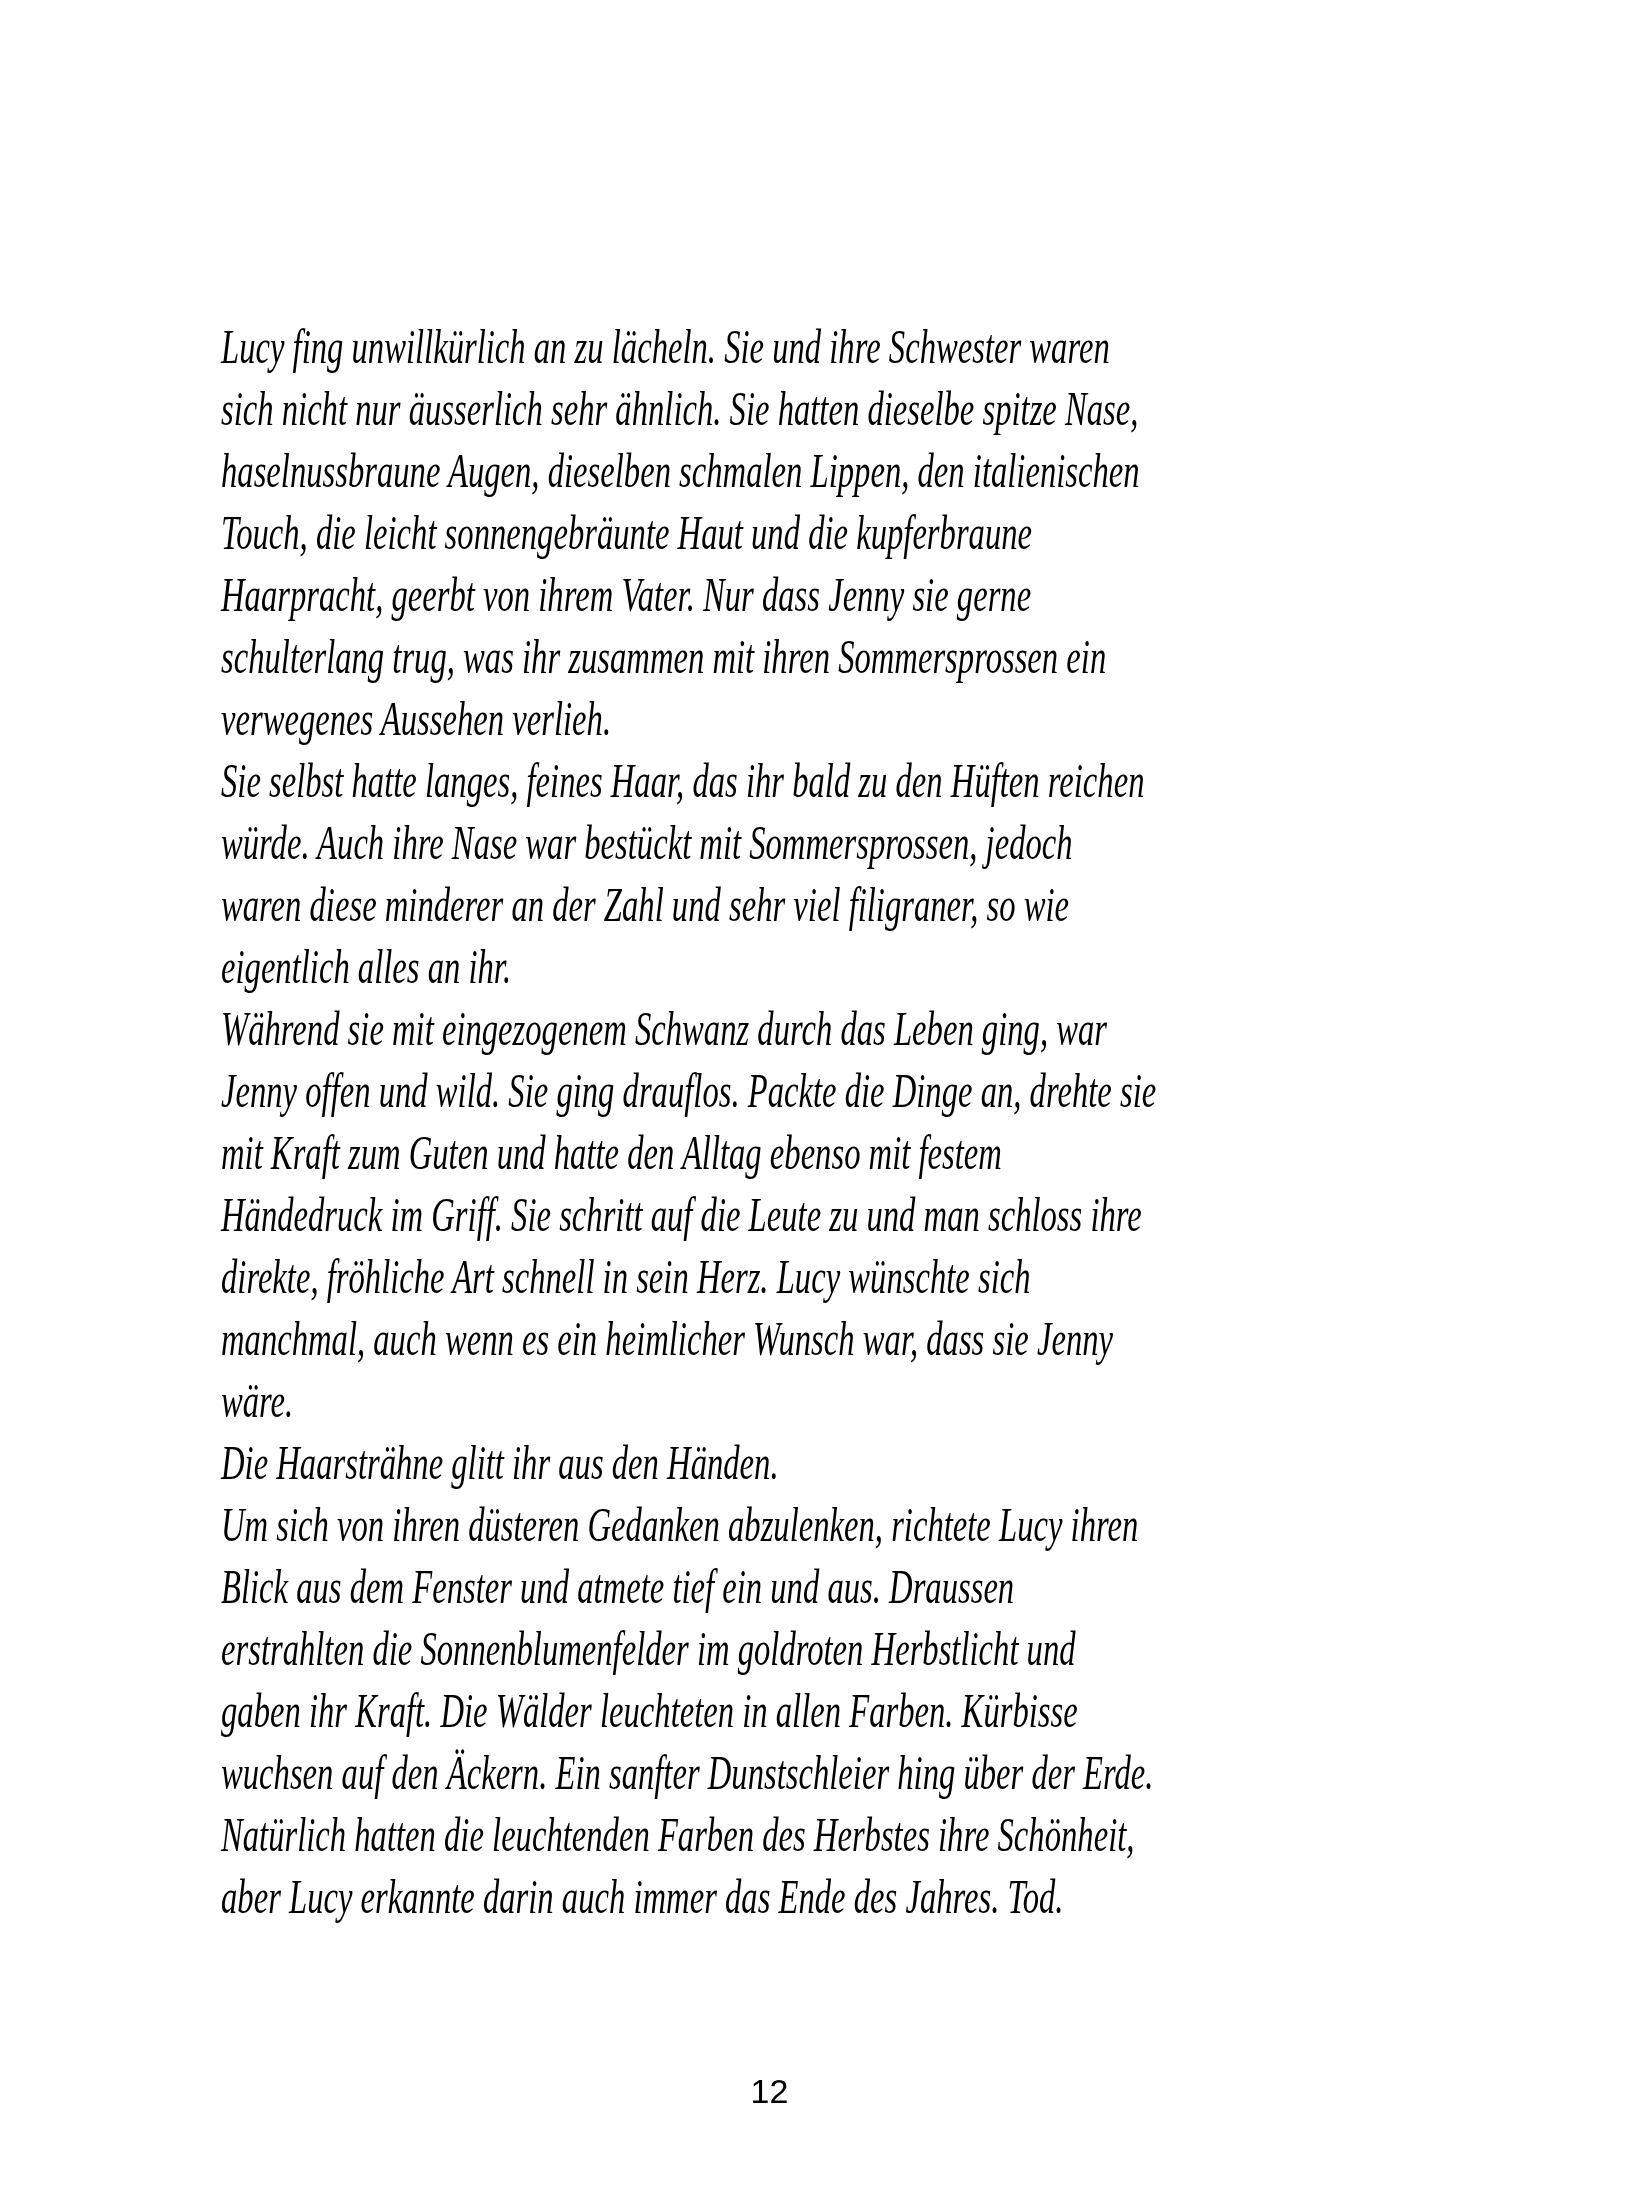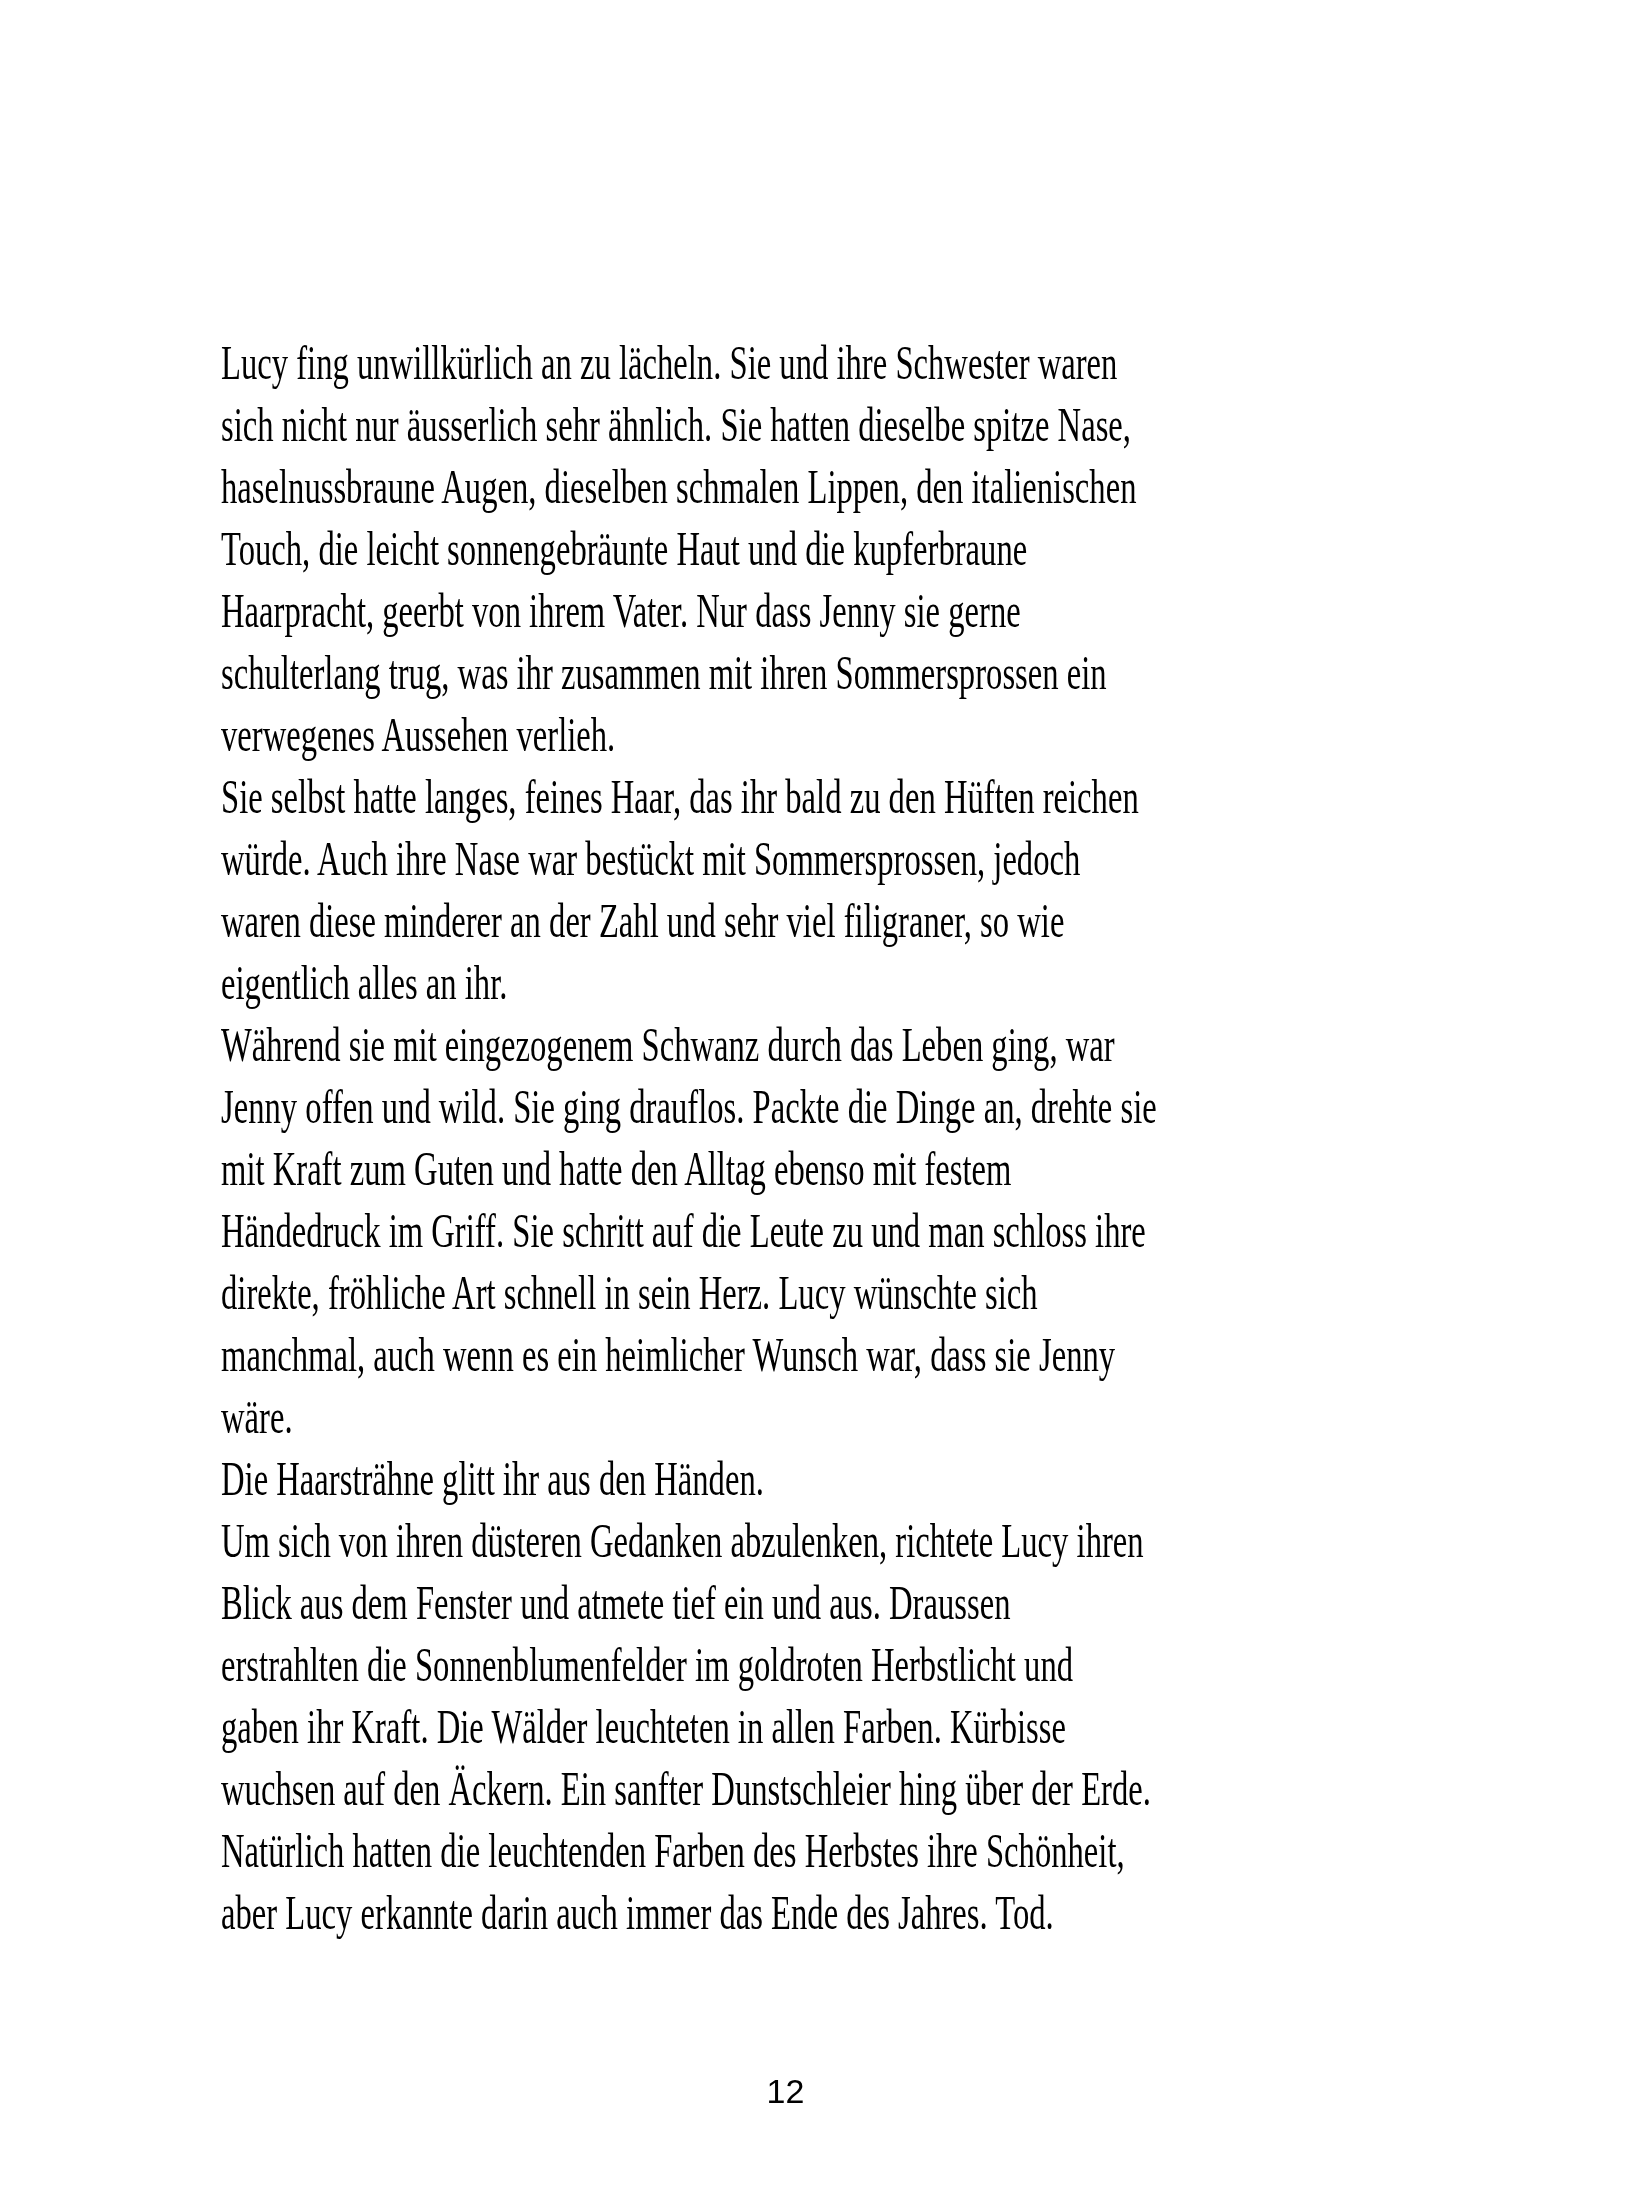--- a/index.html
+++ b/index.html
@@ -10,21 +10,22 @@
   .page {
     position: relative;
     width: 1646px;
     height: 2293px;
     background: #ffffff;
     overflow: hidden;
   }
   .text-block {
     position: absolute;
     left: 221px;
-    top: 332px;
+    top: 316px;
+    font-style: italic;
   }
   .text-line {
     white-space: nowrap;
     height: 62px;
     line-height: 62px;
     font-family: "Liberation Serif", "DejaVu Serif", serif;
     font-size: 48px;
     color: #000000;
     transform: scaleX(0.68);
     transform-origin: 0 50%;
@@ -32,21 +33,20 @@
   .page-number {
     position: absolute;
     top: 2074px;
     left: 0;
     width: 1539px;
     text-align: center;
     font-family: "Liberation Sans", "DejaVu Sans", sans-serif;
     font-size: 34px;
     line-height: 35px;
     color: #000000;
-    margin-left: 16px;
   }
 </style>
 </head>
 <body>
 
 <div class="page">
   <div class="text-block">
       <div class="text-line">Lucy fing unwillkürlich an zu lächeln. Sie und ihre Schwester waren</div>
       <div class="text-line">sich nicht nur äusserlich sehr ähnlich. Sie hatten dieselbe spitze Nase,</div>
       <div class="text-line">haselnussbraune Augen, dieselben schmalen Lippen, den italienischen</div>

